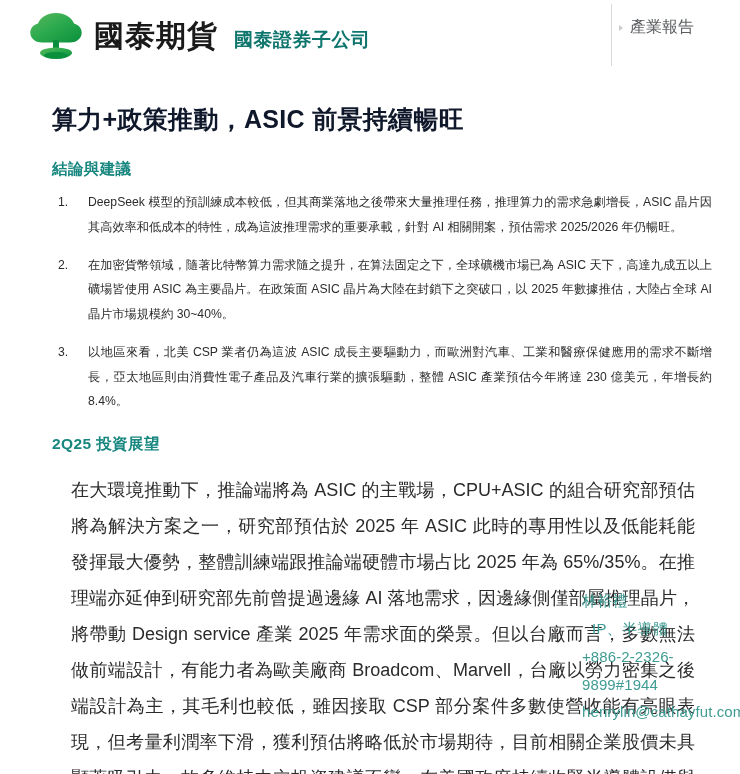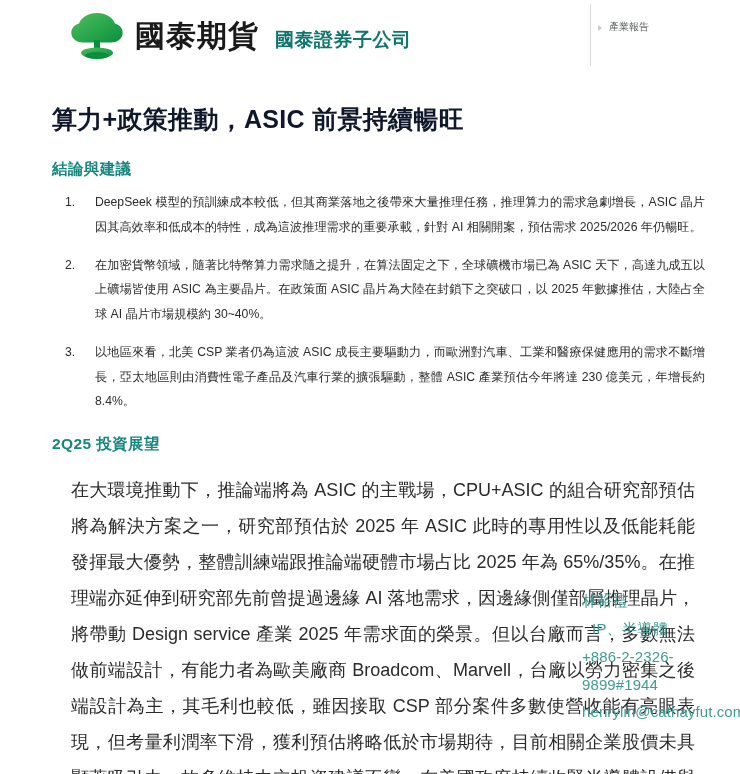--- a/index.html
+++ b/index.html
@@ -17,21 +17,20 @@
   }
 
   
   .header {
     position: relative;
     height: 72px;
     display: flex;
     align-items: center;
     padding-left: 28px;
     box-sizing: border-box;
-    margin-left: 41px;
   }
   .logo-wrap {
     display: flex;
     align-items: center;
     gap: 10px;
   }
   .tree-logo {
     width: 56px;
     height: 50px;
     flex: 0 0 auto;
@@ -55,27 +54,27 @@
     margin-left: 6px;
     position: relative;
     top: 3px;
   }
 
   
   .header-meta {
     position: absolute;
     right: 0;
     top: 4px;
-    width: 150px;
+    width: 129px;
     height: 62px;
     border-left: 1px solid #d8dadb;
     box-sizing: border-box;
     padding-left: 18px;
     padding-top: 10px;
-    font-size: 10px;
+    font-size: 16px;
     color: #5c5f61;
   }
   .header-meta .meta-row {
     position: relative;
     line-height: 26px;
     white-space: nowrap;
   }
   .header-meta .meta-row::before {
     content: "";
     position: absolute;
@@ -116,21 +115,21 @@
     color: #17867f;
     font-size: 15.5px;
     font-weight: 700;
     letter-spacing: 0.4px;
     margin-top: 24px;
     margin-bottom: 10px;
   }
   .section-head.tight { margin-top: 20px; }
 
   ol.findings {
-    margin: 7px;
+    margin: 0;
     padding: 0;
     list-style: none;
     counter-reset: finditem;
   }
   ol.findings > li {
     counter-increment: finditem;
     position: relative;
     padding-left: 36px;
     margin-bottom: 14px;
     font-size: 12.2px;

